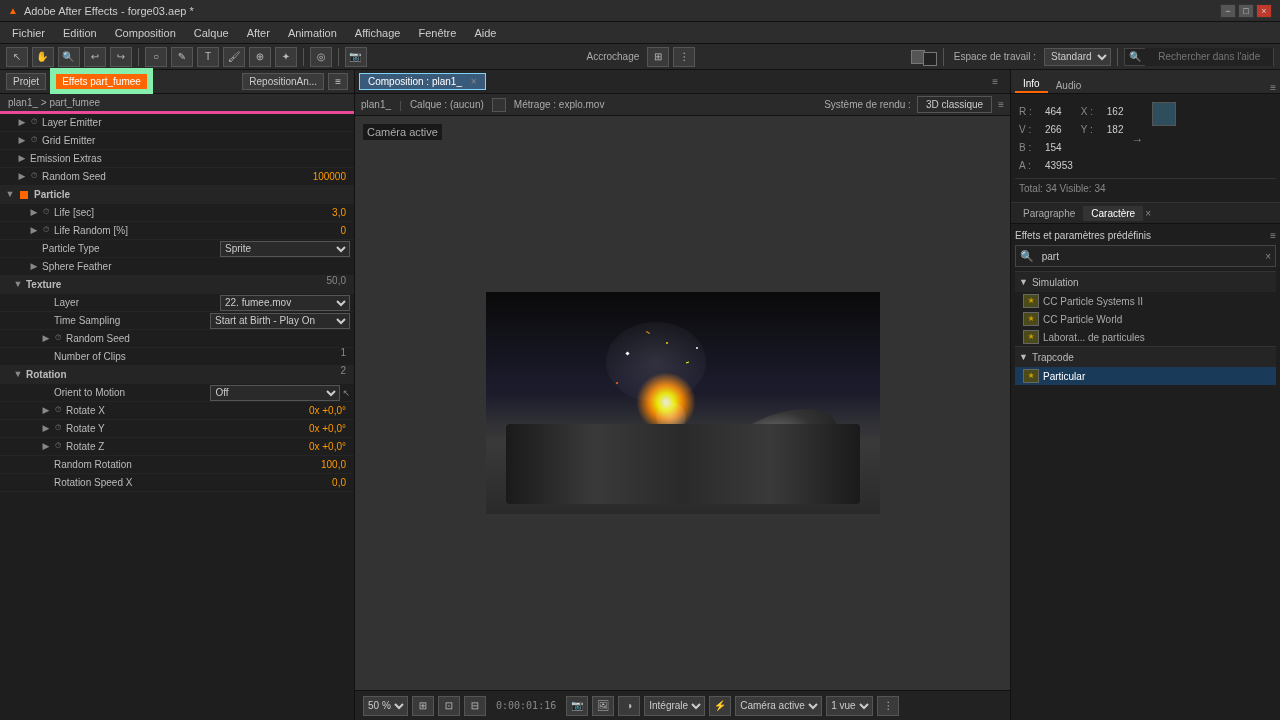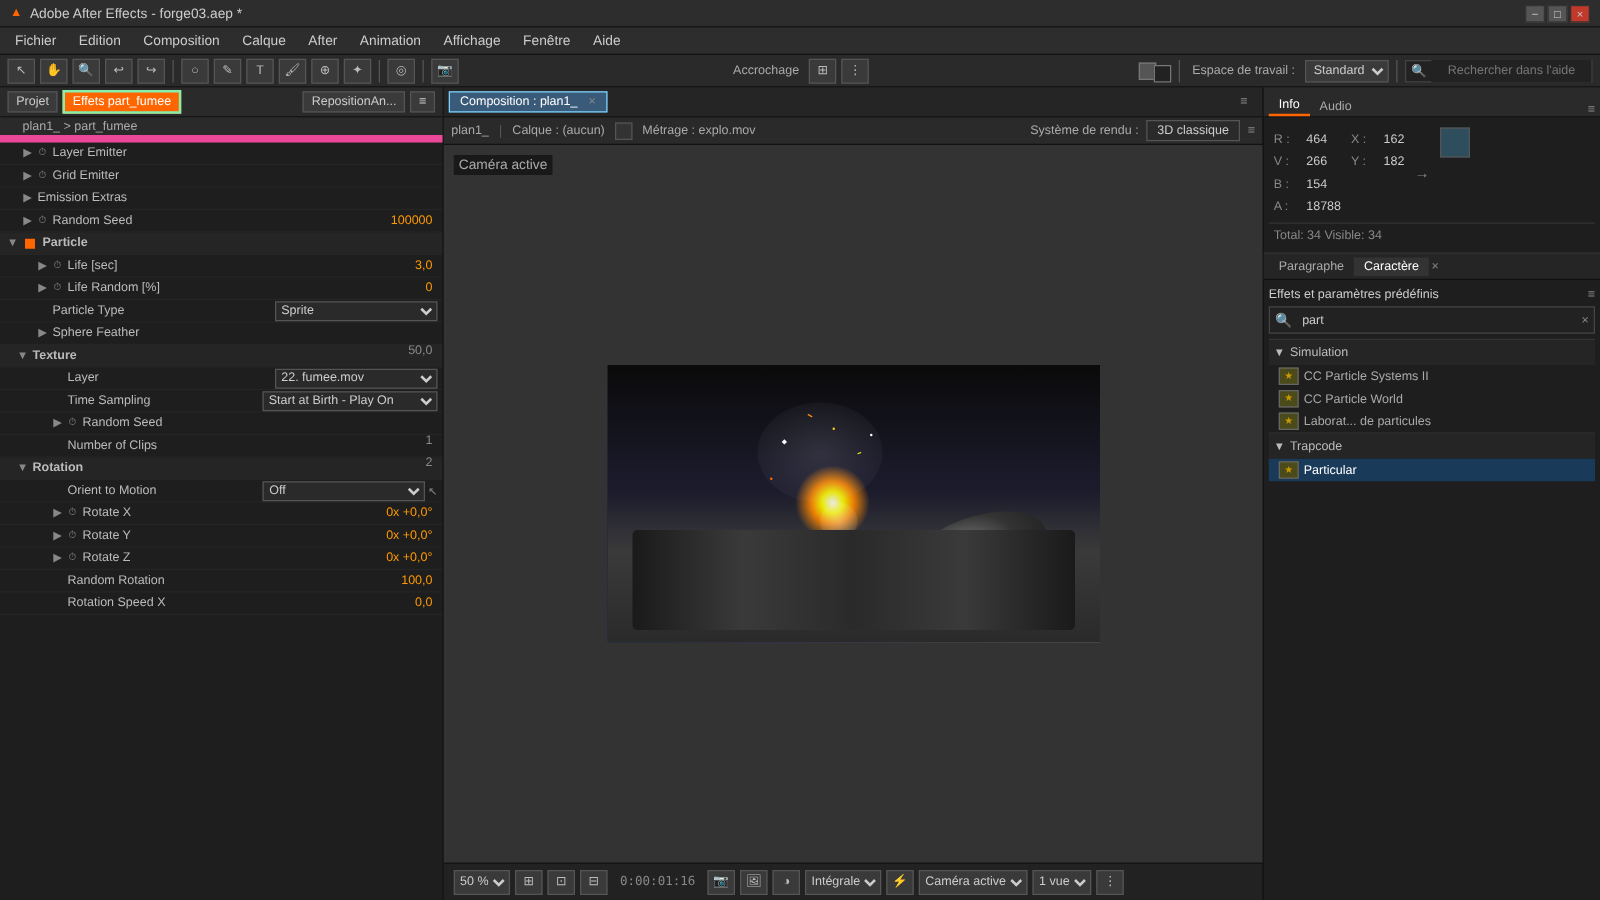--- a/index.html
+++ b/index.html
@@ -129,38 +129,38 @@
       padding: 2px 6px;
       background: #3a3a3a;
       border: 1px solid #555;
       color: #ccc;
       font-size: 10px;
       cursor: pointer;
     }
     .panel-tab-active {
       background: #ff6600;
       color: #fff;
-      border: 2px solid #86efac;
+      border: 6px solid #86efac;
     }
 
     
     #effect-panel {
       flex: 1;
       overflow-y: auto;
       overflow-x: hidden;
     }
     #effect-panel::-webkit-scrollbar { width: 8px; }
     #effect-panel::-webkit-scrollbar-track { background: #1e1e1e; }
     #effect-panel::-webkit-scrollbar-thumb { background: #444; }
 
     .panel-path {
       height: 20px;
       background: #2a2a2a;
-      border-bottom: 6px solid #ec4899;
-      padding: 0 18px;
+      border-bottom: 3px solid #ec4899;
+      padding: 0 8px;
       display: flex;
       align-items: center;
       font-size: 10px;
       color: #aaa;
     }
 
     .effect-row {
       display: flex;
       align-items: center;
       height: 18px;
@@ -739,21 +739,21 @@
           <div class="info-row">
             <span class="info-label">V :</span>
             <span class="info-value">266</span>
           </div>
           <div class="info-row">
             <span class="info-label">B :</span>
             <span class="info-value">154</span>
           </div>
           <div class="info-row">
             <span class="info-label">A :</span>
-            <span class="info-value">18788</span>
+            <span class="info-value">43953</span>
           </div>
         </div>
         <div style="padding:4px;">
           <div class="info-row">
             <span class="info-label">X :</span>
             <span class="info-value">162</span>
           </div>
           <div class="info-row">
             <span class="info-label">Y :</span>
             <span class="info-value">182</span>

